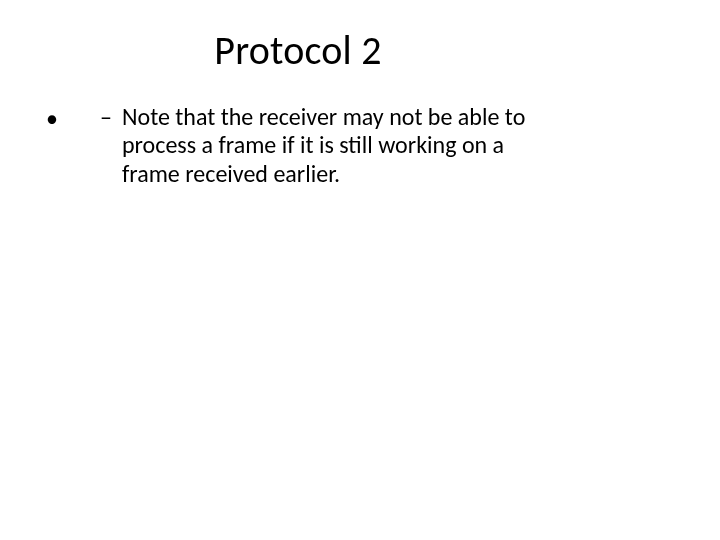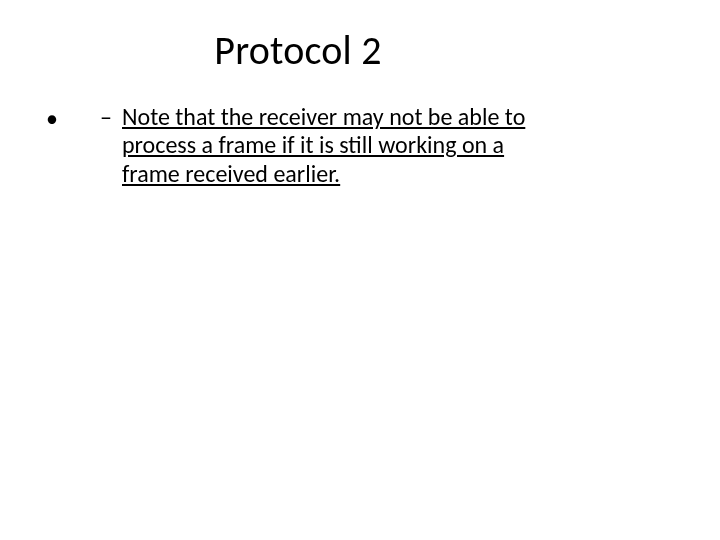--- a/index.html
+++ b/index.html
@@ -47,21 +47,20 @@
   ul.level2 {
     list-style: none;
     padding: 0;
     margin: 4px 0 0 28px;
     font-size: 24px;
     line-height: 1.18;
   }
   ul.level2 > li {
     position: relative;
     padding-left: 24px;
-    text-decoration: underline;
   }
   ul.level2 > li::before {
     content: "–";
     position: absolute;
     left: 2px;
     top: 0;
   }
 </style>
 </head>
 <body>

